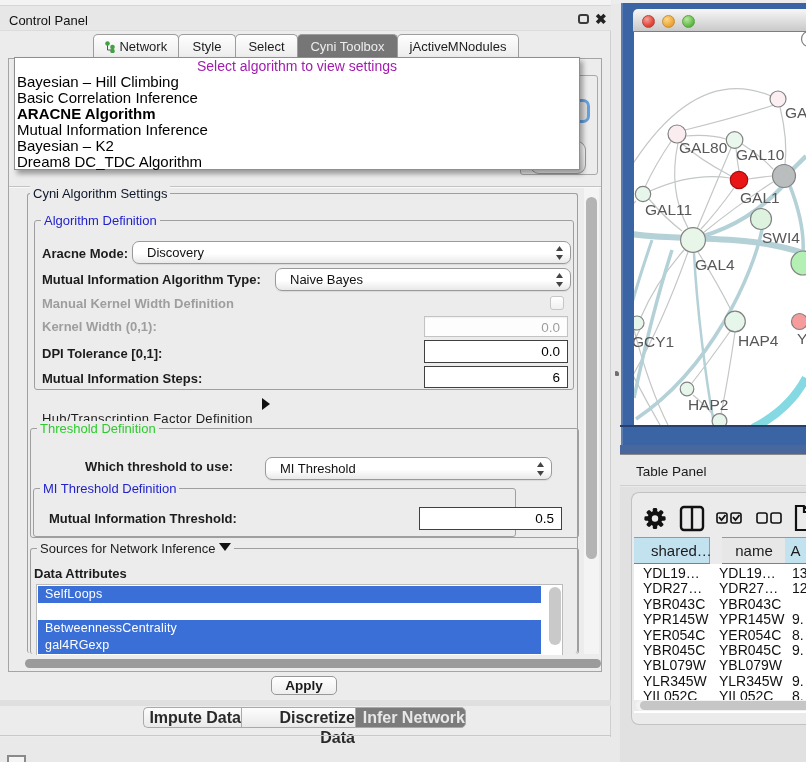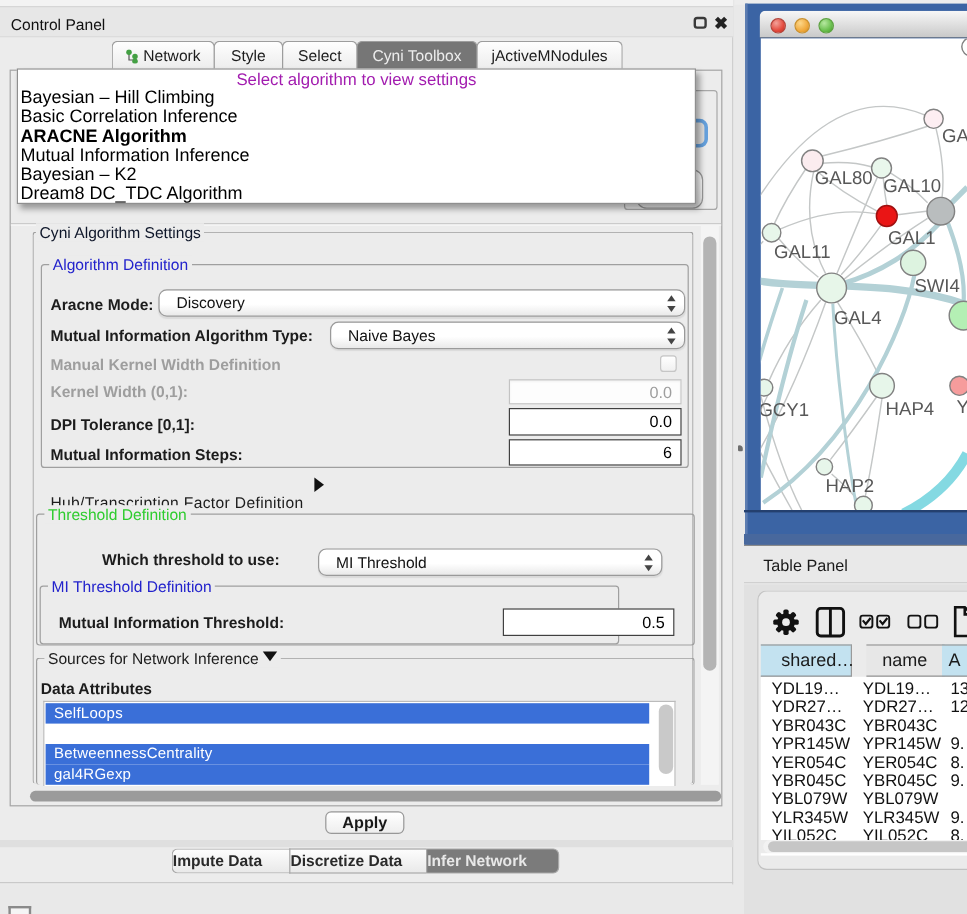--- a/index.html
+++ b/index.html
@@ -40,21 +40,21 @@
 
 
 #list { left:36px; top:584px; width:527px; height:71px; background:#fff; border:1px solid #bbb; border-bottom:none; overflow:hidden; }
 .lrow { position:absolute; left:1px; width:503px; height:17px; background:#3a6fd8; color:#fff; font-size:12.5px; letter-spacing:0.2px; line-height:17px; padding-left:7px; }
 
 
 .sbv { position:absolute; border-radius:6px; background:#b4b4b4; }
 
 
 #apply { left:271px; top:676px; width:66px; height:19px; border:1px solid #989898; border-radius:5px; background:linear-gradient(#ffffff,#eeeeee); font-size:13.5px; font-weight:bold; color:#1a1a1a; text-align:center; line-height:17px; }
-.btab { position:absolute; top:707px; height:21px; font-size:13px; font-weight:bold; color:#2a2a2a; text-align:left; line-height:20px; background:linear-gradient(#fdfdfd,#e9e9e9); border-top:1px solid #a9a9a9; border-bottom:1px solid #a9a9a9; }
+.btab { position:absolute; top:707px; height:21px; font-size:16px; font-weight:bold; color:#2a2a2a; text-align:right; line-height:20px; background:linear-gradient(#fdfdfd,#e9e9e9); border-top:1px solid #a9a9a9; border-bottom:1px solid #a9a9a9; }
 
 
 #popup { left:14px; top:57px; width:566px; height:113px; background:#fff; border:1px solid #8f8f8f; box-shadow:3px 4px 5px rgba(0,0,0,0.35); z-index:50; }
 #popup .hint { position:absolute; top:0px; width:100%; text-align:center; font-size:14px; color:#a21caf; }
 #popup .it { position:absolute; left:2px; font-size:15px; color:#000; }
 
 
 #rtop { left:612px; top:0; width:194px; height:4px; background:#ededed; }
 #bluebg { left:621px; top:3px; width:185px; height:452px; background:#3b64a4; border-left:2px solid #5d7db1; }
 #mwin { left:633px; top:9px; width:173px; height:416px; }

